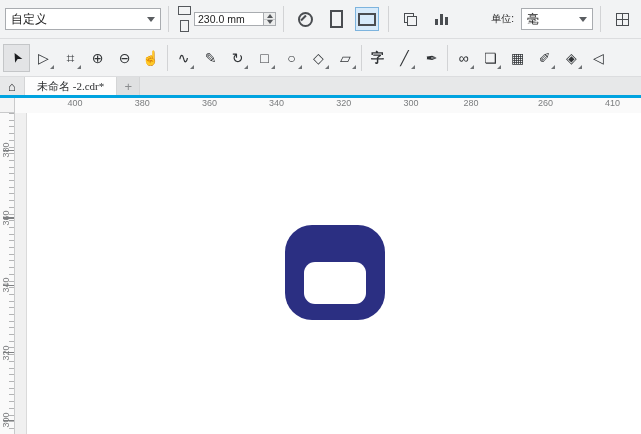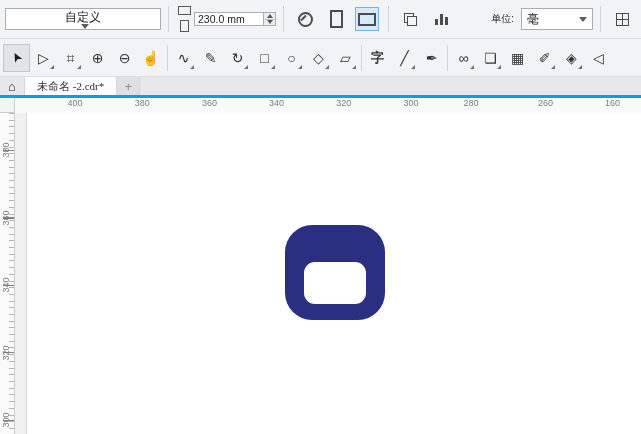--- a/index.html
+++ b/index.html
@@ -3,21 +3,21 @@
 <meta charset="utf-8">
 <style>
   html,body{margin:0;padding:0;background:#ffffff;}
   body{width:641px;height:434px;overflow:hidden;font-family:"Liberation Sans",sans-serif;-webkit-font-smoothing:antialiased;}
   #app{position:relative;width:641px;height:434px;background:#fff;font-size:12px;color:#333;}
 
   
   .property-bar{position:absolute;top:0;left:0;right:0;height:38px;background:#f2f3f4;border-bottom:1px solid #dcdddf;display:flex;align-items:center;padding:0 5px;gap:3px;overflow:hidden;}
   .select-box{height:22px;background:#fff;border:1px solid #a9acb0;display:flex;align-items:center;padding:0 5px;box-sizing:border-box;}
   .select-box .sel-text{flex:1;font-size:12px;color:#222;white-space:nowrap;overflow:hidden;}
-  .preset-select{width:156px;flex-direction:column;}
+  .preset-select{width:156px;}
   .units-select{width:72px;gap:36px;}
   .dd-caret{width:0;height:0;border-left:4px solid transparent;border-right:4px solid transparent;border-top:5px solid #5a5d61;margin-left:4px;flex:none;}
   .vsep{width:1px;height:26px;background:#d2d3d5;margin:0 4px;flex:none;}
   .size-icons{display:flex;flex-direction:column;gap:5px;align-items:center;margin-left:2px;}
   .icon-pagew{width:11px;height:7px;border:1px solid #55585c;display:block;}
   .icon-pageh{width:7px;height:10px;border:1px solid #55585c;display:block;}
   .size-fields{display:flex;flex-direction:column;gap:2px;}
   .spin-row{display:flex;align-items:stretch;}
   .field{width:70px;height:14px;background:#fff;border:1px solid #a9acb0;font-size:10.5px;display:flex;align-items:center;padding:0 3px;box-sizing:border-box;color:#222;white-space:nowrap;}
   .spinner{width:12px;display:flex;flex-direction:column;border:1px solid #a9acb0;border-left:none;background:#eceded;box-sizing:border-box;}
@@ -238,21 +238,21 @@
   <div class="ruler-corner" data-name="ruler-origin-button"></div>
   <div class="hruler" data-name="horizontal-ruler">
       <span class="hlab" data-name="hruler-label" style="left: 60px;">400</span>
       <span class="hlab" data-name="hruler-label" style="left: 127.2px;">380</span>
       <span class="hlab" data-name="hruler-label" style="left: 194.4px;">360</span>
       <span class="hlab" data-name="hruler-label" style="left: 261.6px;">340</span>
       <span class="hlab" data-name="hruler-label" style="left: 328.8px;">320</span>
       <span class="hlab" data-name="hruler-label" style="left: 396px;">300</span>
       <span class="hlab" data-name="hruler-label" style="left: 456px; text-align: right;">280</span>
       <span class="hlab" data-name="hruler-label" style="left: 530.4px;">260</span>
-      <span class="hlab" data-name="hruler-label" style="left: 597.6px;">160</span>
+      <span class="hlab" data-name="hruler-label" style="left: 597.6px;">410</span>
     </div>
   <div class="vruler" data-name="vertical-ruler">
       <span class="vlab" data-name="vruler-label" style="top: 30px;">380</span>
       <span class="vlab" data-name="vruler-label" style="top: 97.5px;">360</span>
       <span class="vlab" data-name="vruler-label" style="top: 165px;">340</span>
       <span class="vlab" data-name="vruler-label" style="top: 232.5px;">320</span>
       <span class="vlab" data-name="vruler-label" style="top: 300px;">300</span>
     </div>
 
   <div class="canvas" data-name="drawing-canvas">

